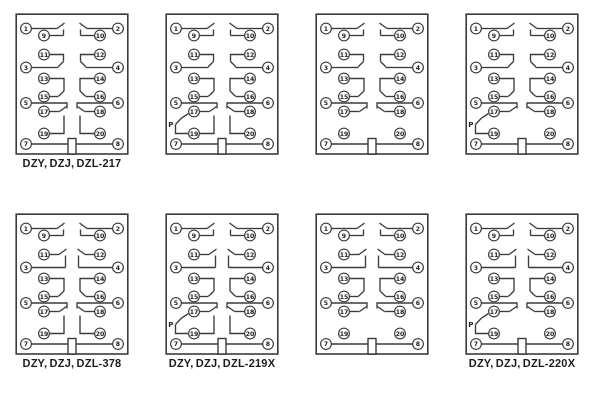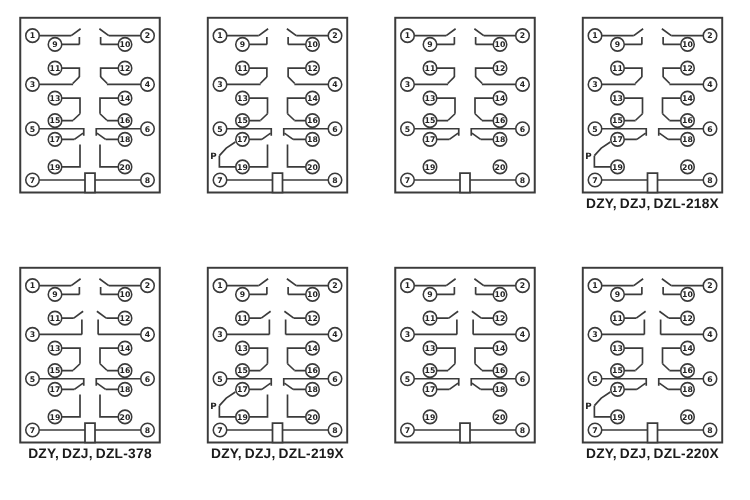--- a/index.html
+++ b/index.html
@@ -146,20 +146,21 @@
           </g>
           <g>
             <circle cx="85" cy="98.5" r="5.4" fill="#ffffff" stroke="#3b3b3b" stroke-width="1.25"></circle>
             <text x="85" y="100.8" text-anchor="middle" font-size="6.2" font-weight="bold" font-family="&quot;DejaVu Sans&quot;,sans-serif" fill="#222222">18</text>
           </g>
           <g>
             <circle cx="85" cy="120.5" r="5.4" fill="#ffffff" stroke="#3b3b3b" stroke-width="1.25"></circle>
             <text x="85" y="122.8" text-anchor="middle" font-size="6.2" font-weight="bold" font-family="&quot;DejaVu Sans&quot;,sans-serif" fill="#222222">20</text>
           </g>
         </svg></div>
+    <figcaption class="panel-label">DZY, DZJ, DZL-217</figcaption>
   </figure>
 
   <figure class="panel c1 r0">
     <div class="svg-slot"><svg viewBox="0 0 114 143" width="114" height="143">
           <rect x="1.2" y="1.2" width="111.6" height="139.8" fill="none" stroke="#3b3b3b" stroke-width="1.6"></rect>
           <g>
             <path d="M 16.5 15.5 L 42 15.5" fill="none" stroke="#3b3b3b" stroke-width="1.35" stroke-linejoin="miter"></path>
             <path d="M 42 15.5 L 49.5 10" fill="none" stroke="#3b3b3b" stroke-width="1.35" stroke-linejoin="miter"></path>
             <path d="M 34.5 22.5 L 48.5 22.5" fill="none" stroke="#3b3b3b" stroke-width="1.35" stroke-linejoin="miter"></path>
             <path d="M 48.5 22.5 L 48.5 16.5" fill="none" stroke="#3b3b3b" stroke-width="1.35" stroke-linejoin="miter"></path>
@@ -505,21 +506,20 @@
           </g>
           <g>
             <circle cx="85" cy="98.5" r="5.4" fill="#ffffff" stroke="#3b3b3b" stroke-width="1.25"></circle>
             <text x="85" y="100.8" text-anchor="middle" font-size="6.2" font-weight="bold" font-family="&quot;DejaVu Sans&quot;,sans-serif" fill="#222222">18</text>
           </g>
           <g>
             <circle cx="85" cy="120.5" r="5.4" fill="#ffffff" stroke="#3b3b3b" stroke-width="1.25"></circle>
             <text x="85" y="122.8" text-anchor="middle" font-size="6.2" font-weight="bold" font-family="&quot;DejaVu Sans&quot;,sans-serif" fill="#222222">20</text>
           </g>
         </svg></div>
-    <figcaption class="panel-label">DZY, DZJ, DZL-218X</figcaption>
   </figure>
 
   <figure class="panel c0 r1">
     <div class="svg-slot"><svg viewBox="0 0 114 143" width="114" height="143">
           <rect x="1.2" y="1.2" width="111.6" height="139.8" fill="none" stroke="#3b3b3b" stroke-width="1.6"></rect>
           <g>
             <path d="M 16.5 15.5 L 42 15.5" fill="none" stroke="#3b3b3b" stroke-width="1.35" stroke-linejoin="miter"></path>
             <path d="M 42 15.5 L 49.5 10" fill="none" stroke="#3b3b3b" stroke-width="1.35" stroke-linejoin="miter"></path>
             <path d="M 34.5 22.5 L 48.5 22.5" fill="none" stroke="#3b3b3b" stroke-width="1.35" stroke-linejoin="miter"></path>
             <path d="M 48.5 22.5 L 48.5 16.5" fill="none" stroke="#3b3b3b" stroke-width="1.35" stroke-linejoin="miter"></path>

